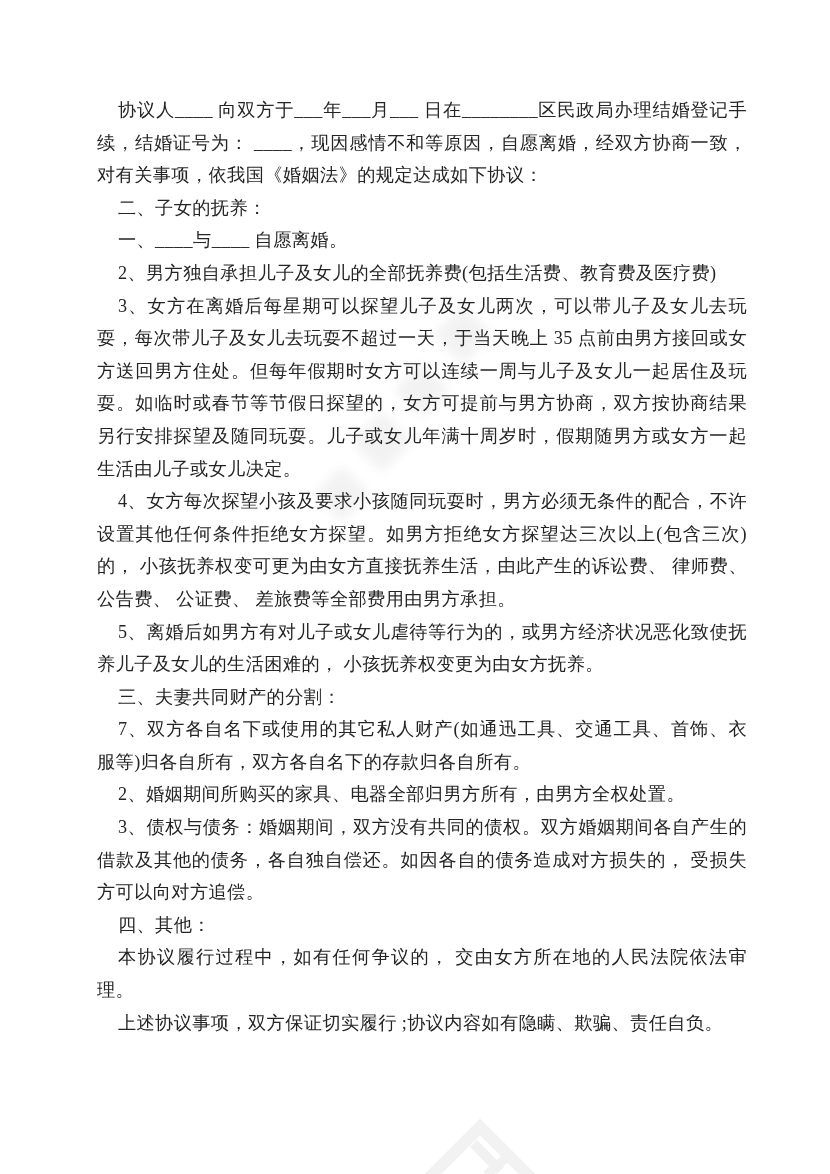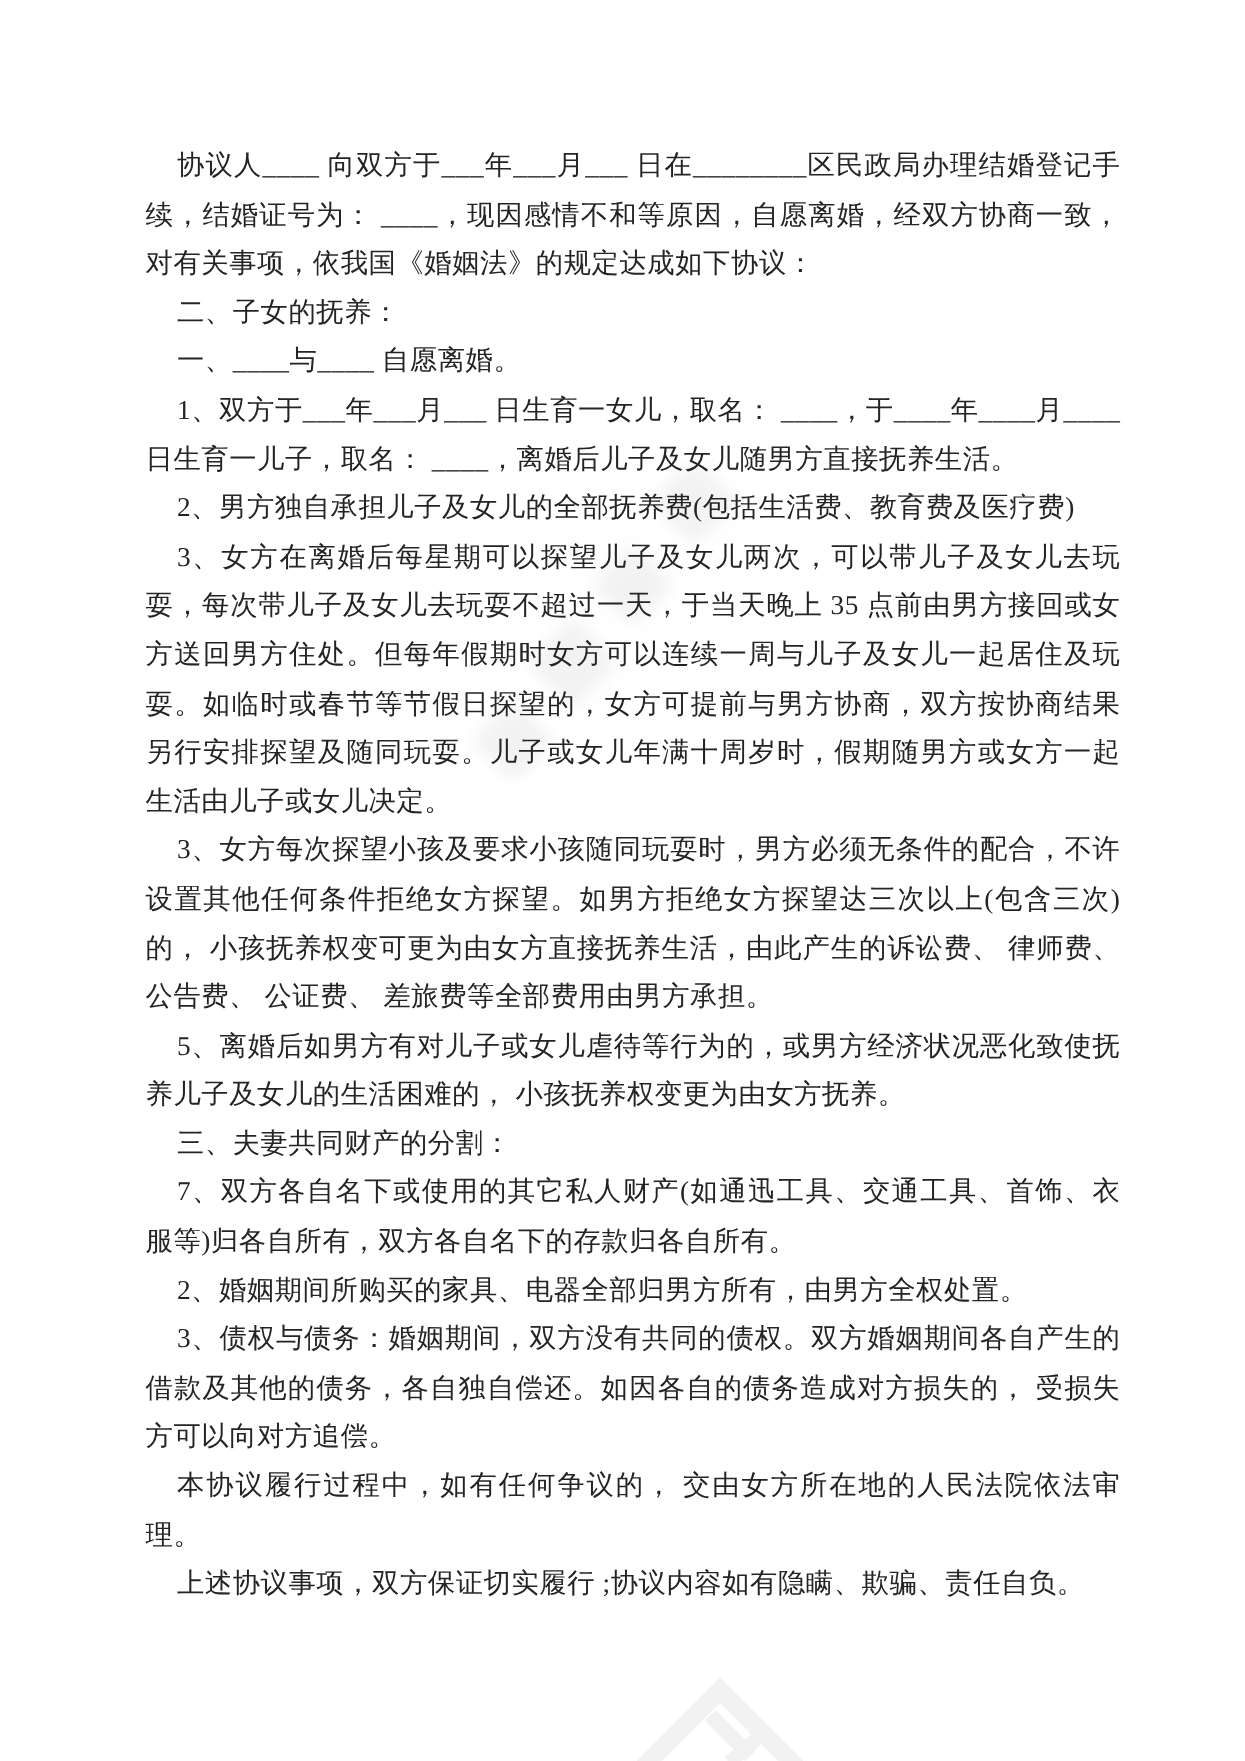--- a/index.html
+++ b/index.html
@@ -79,29 +79,29 @@
     <div class="wm-blob b1"></div>
     <div class="wm-blob b2"></div>
     <div class="wm-blob b3"></div>
     <div class="wm-blob b4"></div>
   </div>
 
   <div class="doc-body">
       <p class="para">协议人____ 向双方于___年___月___ 日在________区民政局办理结婚登记手续，结婚证号为： ____，现因感情不和等原因，自愿离婚，经双方协商一致，对有关事项，依我国《婚姻法》的规定达成如下协议：</p>
       <p class="para">二、子女的抚养：</p>
       <p class="para">一、____与____ 自愿离婚。</p>
-      <p class="para">1、双方于___年___月___ 日生育一女儿，取名： ____，于____年____月____ 日生育一儿子，取名： ____，离婚后儿子及女儿随男方直接抚养生活。</p>
       <p class="para">2、男方独自承担儿子及女儿的全部抚养费(包括生活费、教育费及医疗费)</p>
       <p class="para">3、女方在离婚后每星期可以探望儿子及女儿两次，可以带儿子及女儿去玩耍，每次带儿子及女儿去玩耍不超过一天，于当天晚上 35 点前由男方接回或女方送回男方住处。但每年假期时女方可以连续一周与儿子及女儿一起居住及玩耍。如临时或春节等节假日探望的，女方可提前与男方协商，双方按协商结果另行安排探望及随同玩耍。儿子或女儿年满十周岁时，假期随男方或女方一起生活由儿子或女儿决定。</p>
-      <p class="para">3、女方每次探望小孩及要求小孩随同玩耍时，男方必须无条件的配合，不许设置其他任何条件拒绝女方探望。如男方拒绝女方探望达三次以上(包含三次)的， 小孩抚养权变可更为由女方直接抚养生活，由此产生的诉讼费、 律师费、 公告费、 公证费、 差旅费等全部费用由男方承担。</p>
+      <p class="para">4、女方每次探望小孩及要求小孩随同玩耍时，男方必须无条件的配合，不许设置其他任何条件拒绝女方探望。如男方拒绝女方探望达三次以上(包含三次)的， 小孩抚养权变可更为由女方直接抚养生活，由此产生的诉讼费、 律师费、 公告费、 公证费、 差旅费等全部费用由男方承担。</p>
       <p class="para">5、离婚后如男方有对儿子或女儿虐待等行为的，或男方经济状况恶化致使抚养儿子及女儿的生活困难的， 小孩抚养权变更为由女方抚养。</p>
       <p class="para">三、夫妻共同财产的分割：</p>
       <p class="para">7、双方各自名下或使用的其它私人财产(如通迅工具、交通工具、首饰、衣服等)归各自所有，双方各自名下的存款归各自所有。</p>
       <p class="para">2、婚姻期间所购买的家具、电器全部归男方所有，由男方全权处置。</p>
       <p class="para">3、债权与债务：婚姻期间，双方没有共同的债权。双方婚姻期间各自产生的借款及其他的债务，各自独自偿还。如因各自的债务造成对方损失的， 受损失方可以向对方追偿。</p>
+      <p class="para">四、其他：</p>
       <p class="para">本协议履行过程中，如有任何争议的， 交由女方所在地的人民法院依法审理。</p>
       <p class="para">上述协议事项，双方保证切实履行 ;协议内容如有隐瞒、欺骗、责任自负。</p>
     </div>
 
   <div class="wm-diamond"></div>
   <div class="wm-bar bar1"></div>
   <div class="wm-bar bar2"></div>
 
 </div>
 

